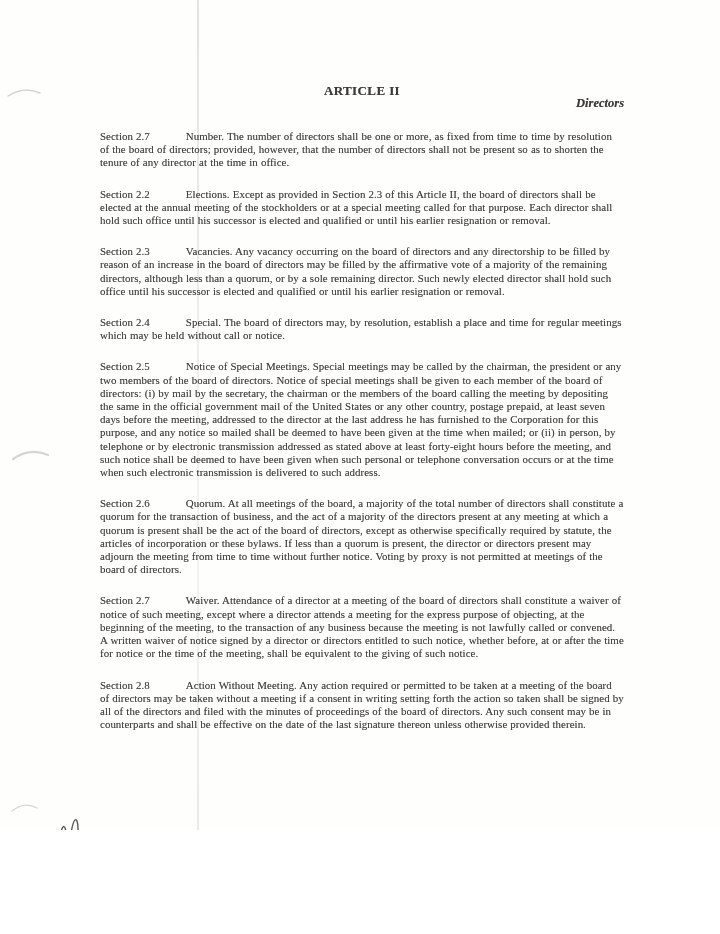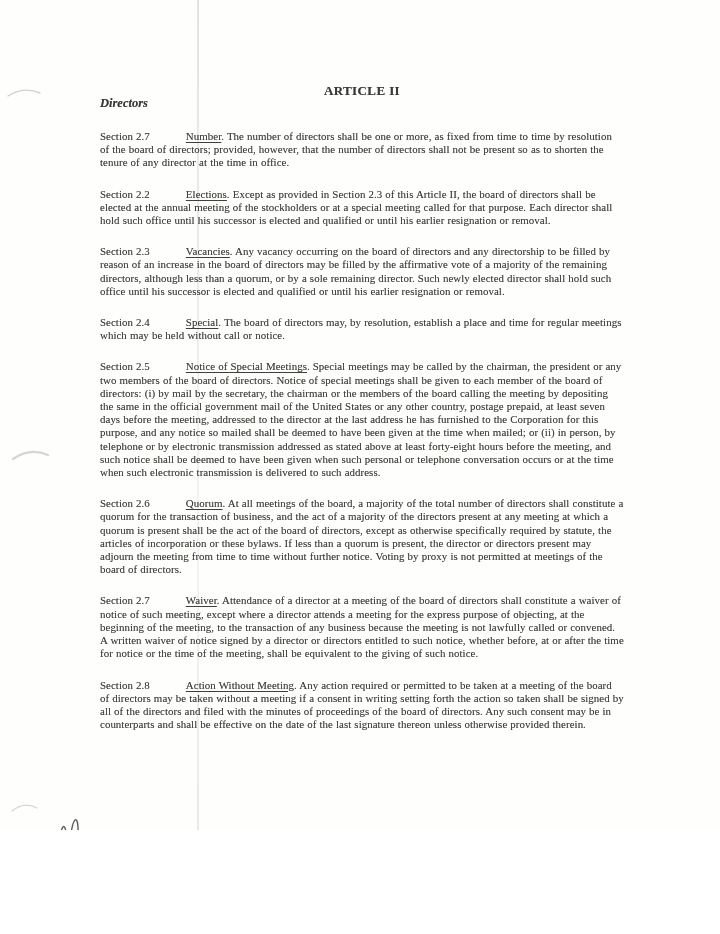--- a/index.html
+++ b/index.html
@@ -16,32 +16,32 @@
       rgba(205,205,208,0.55) 0%, rgba(210,210,213,0.35) 40%,
       rgba(210,210,213,0.25) 60%, rgba(205,205,208,0.5) 100%);
   }
   .doc-column { position:absolute; left:100px; top:84px; width:524px; }
   .doc-title {
     text-align:center; font-weight:bold; font-size:13px; line-height:13px;
     letter-spacing:0.4px; color:#3c3a37;
     text-shadow:0 0 0.6px rgba(60,58,55,0.6);
   }
   .doc-subtitle {
-    text-align:left; font-weight:bold; font-style:italic;
+    text-align:right; font-weight:bold; font-style:italic;
     font-size:12.5px; line-height:13px; margin:0 0 20px 0; color:#3c3a37;
     text-shadow:0 0 0.6px rgba(60,58,55,0.6);
   }
   .para {
     margin:0 0 18px 0; font-size:10.9px; line-height:13.2px;
     letter-spacing:0.05px; word-spacing:0.3px;
     text-shadow:0 0 0.5px rgba(65,63,59,0.5);
     text-align:left;
   }
   .tab { display:inline-block; width:36px; }
-  .sec-head { text-decoration:underline; text-underline-offset:1.5px; }
+  .sec-head { text-underline-offset:1.5px; }
   .overlay-svg { position:absolute; left:0; top:0; pointer-events:none; }
 </style>
 </head>
 <body>
 
 <div class="scan-page">
 
   <div class="crease"></div>
 
   <div class="doc-column">

